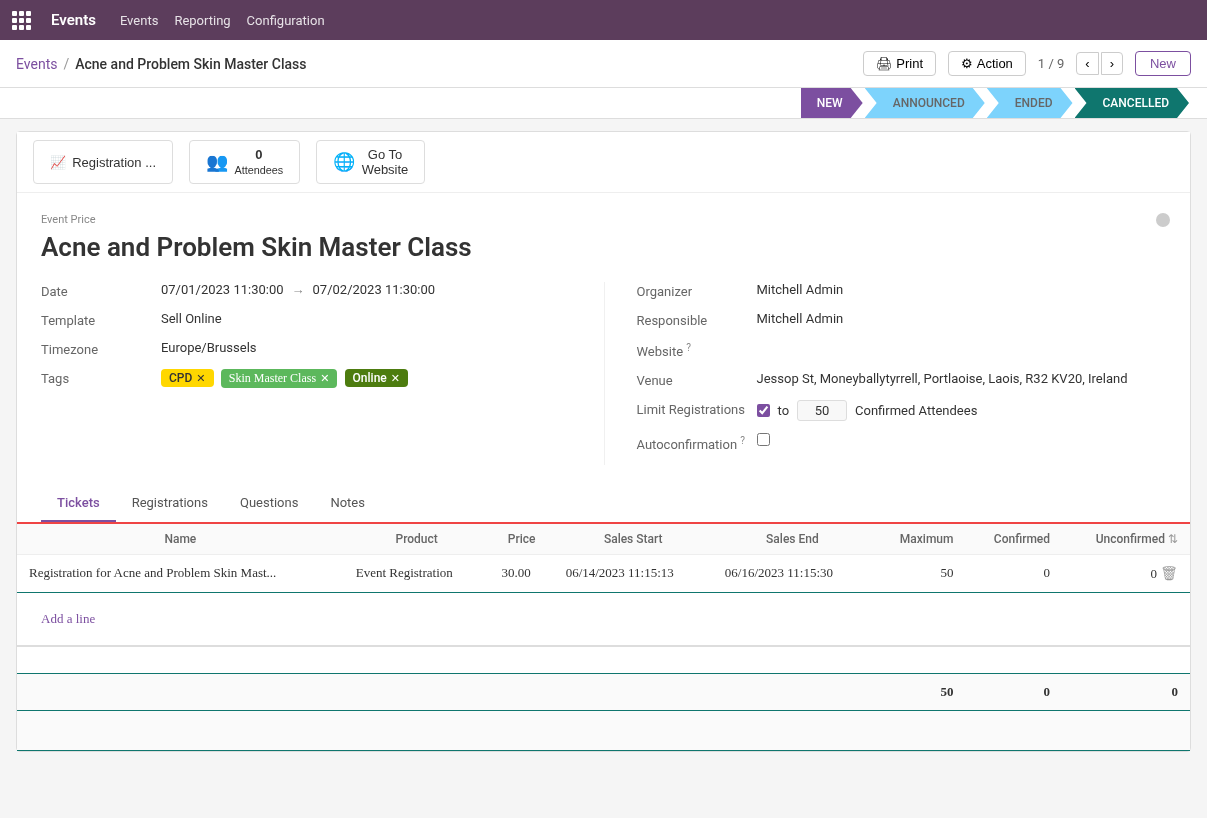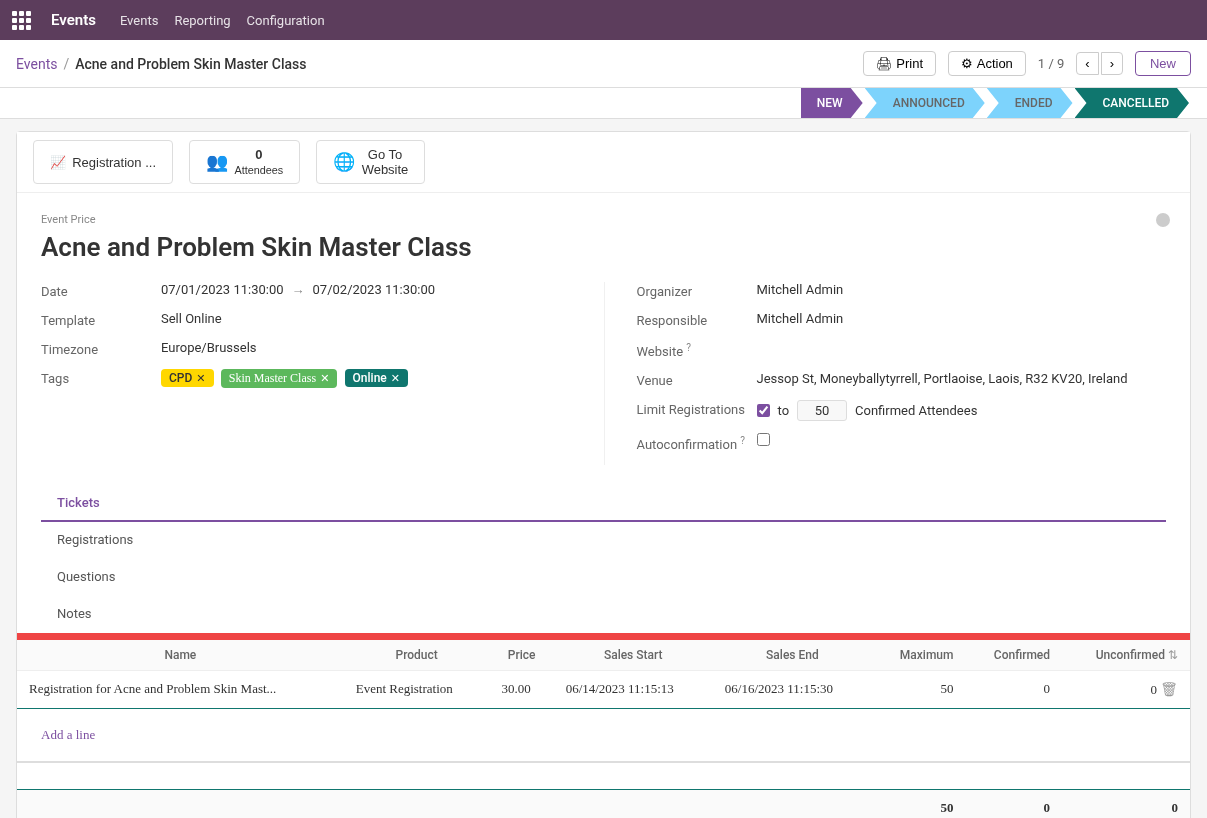--- a/index.html
+++ b/index.html
@@ -52,31 +52,31 @@
 
     .form-row { display: flex; align-items: flex-start; margin-bottom: 12px; }
     .form-label { width: 120px; min-width: 120px; color: #666; font-size: 13px; padding-top: 2px; }
     .form-value { flex: 1; font-size: 13px; color: #333; }
     .form-value.date-range { display: flex; align-items: center; gap: 8px; }
     .arrow-icon { color: #888; }
 
     .tag { display: inline-flex; align-items: center; gap: 4px; padding: 2px 8px; border-radius: 4px; font-size: 12px; font-weight: 500; margin-right: 4px; }
     .tag-yellow { background: #ffd700; color: #333; }
     .tag-green { background: #5cb85c; color: white; font-family: Liberation Serif, serif; }
-    .tag-blue { background: #0f766e; color: white; }
+    .tag-blue { background: #4d7c0f; color: white; }
     .tag-remove { cursor: pointer; font-size: 11px; }
 
     .checkbox-inline { display: flex; align-items: center; gap: 8px; }
     .limit-value { background: #f8f8f8; border: 1px solid #ddd; padding: 2px 8px; border-radius: 3px; min-width: 50px; text-align: center; }
 
     
     .status-dot { width: 14px; height: 14px; border-radius: 50%; background: #ccc; position: absolute; right: 20px; top: 20px; }
 
     
-    .tabs-bar { border-bottom: 7px solid #ef4444; padding: 0 24px; display: flex; gap: 0; flex-direction: column; }
+    .tabs-bar { border-bottom: 2px solid #ef4444; padding: 0 24px; display: flex; gap: 0; }
     .tab { padding: 10px 16px; font-size: 13px; cursor: pointer; border-bottom: 2px solid transparent; color: #555; }
     .tab.active { border-bottom-color: #7c4fa0; color: #7c4fa0; font-weight: 500; }
 
     
     .table-section { padding: 0; }
     .tickets-table { width: 100%; border-collapse: collapse; }
     .tickets-table th { padding: 8px 12px; text-align: center; font-weight: 500; font-size: 12px; color: #666; border-bottom: 1px solid #eee; background: #fafafa; }
     .tickets-table th.right { text-align: right; }
     .tickets-table td { padding: 10px 12px; font-size: 13px; border-bottom: 1px solid #0f766e; color: #333; font-family: Liberation Serif, serif; }
     .tickets-table td.right { text-align: right; }

